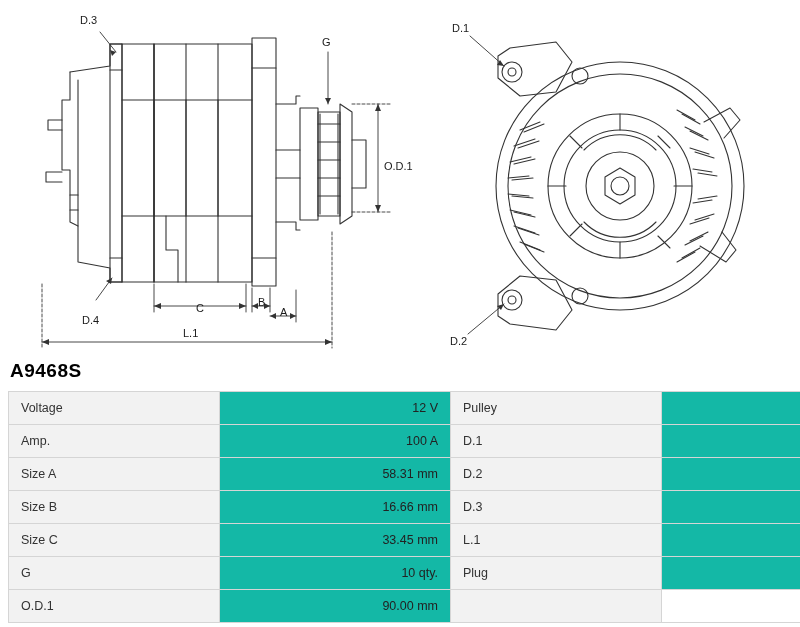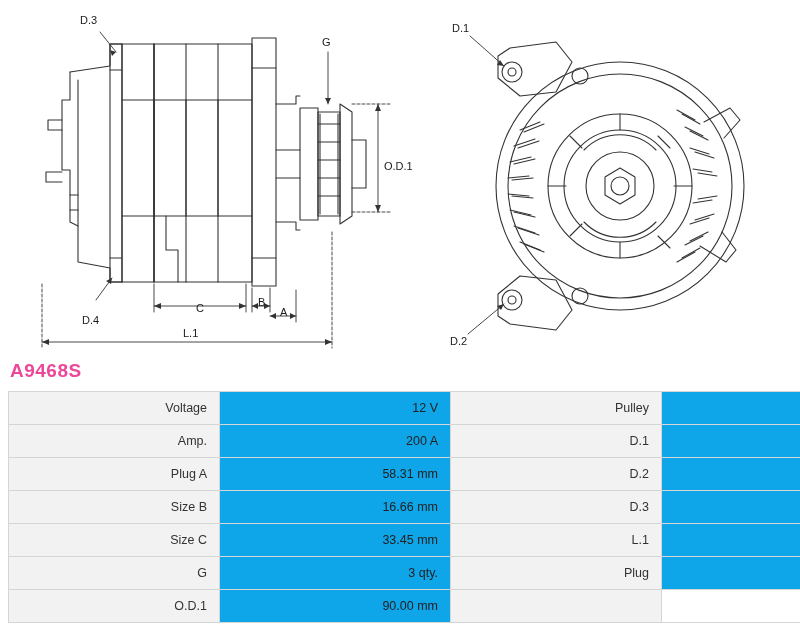--- a/index.html
+++ b/index.html
@@ -36,43 +36,42 @@
     font-size: 11px;
     fill: #1a1a1a;
   }
   
   #part-number {
     position: absolute;
     left: 10px;
     top: 360px;
     font-size: 19px;
     font-weight: bold;
-    color: #ec4899;
+    color: #000000;
     letter-spacing: 0.5px;
   }
   
   #spec-table {
     position: absolute;
     left: 8px;
     top: 391px;
     width: 784px;
     border-collapse: collapse;
     table-layout: fixed;
     font-size: 12.5px;
   }
   #spec-table td {
     border: 1px solid #d5d5d5;
     height: 32px;
     padding: 0 12px;
     vertical-align: middle;
-    background: #0ea5e9;
+    background: #14b8a6;
   }
   #spec-table td.k {
     background: #f2f2f2;
-    text-align: right;
     color: #333333;
     width: 186px;
   }
   #spec-table td.v {
     text-align: right;
     color: #222222;
     width: 206px;
   }
   #spec-table td.blank {
     background: #f2f2f2;
@@ -280,45 +279,45 @@
   <table id="spec-table">
     <tbody>
       <tr>
         <td class="k">Voltage</td>
         <td class="v">12 V</td>
         <td class="k">Pulley</td>
         <td class="v">AP</td>
       </tr>
       <tr>
         <td class="k">Amp.</td>
-        <td class="v">200 A</td>
+        <td class="v">100 A</td>
         <td class="k">D.1</td>
         <td class="v">8.50 mm</td>
       </tr>
       <tr>
-        <td class="k">Plug A</td>
+        <td class="k">Size A</td>
         <td class="v">58.31 mm</td>
         <td class="k">D.2</td>
         <td class="v">8.50 mm</td>
       </tr>
       <tr>
         <td class="k">Size B</td>
         <td class="v">16.66 mm</td>
         <td class="k">D.3</td>
         <td class="v">8.50 mm</td>
       </tr>
       <tr>
         <td class="k">Size C</td>
         <td class="v">33.45 mm</td>
         <td class="k">L.1</td>
         <td class="v">208.00 mm</td>
       </tr>
       <tr>
         <td class="k">G</td>
-        <td class="v">3 qty.</td>
+        <td class="v">10 qty.</td>
         <td class="k">Plug</td>
         <td class="v">PL_9104</td>
       </tr>
       <tr>
         <td class="k">O.D.1</td>
         <td class="v">90.00 mm</td>
         <td class="blank"></td>
         <td class="blankv"></td>
       </tr>
     </tbody>

